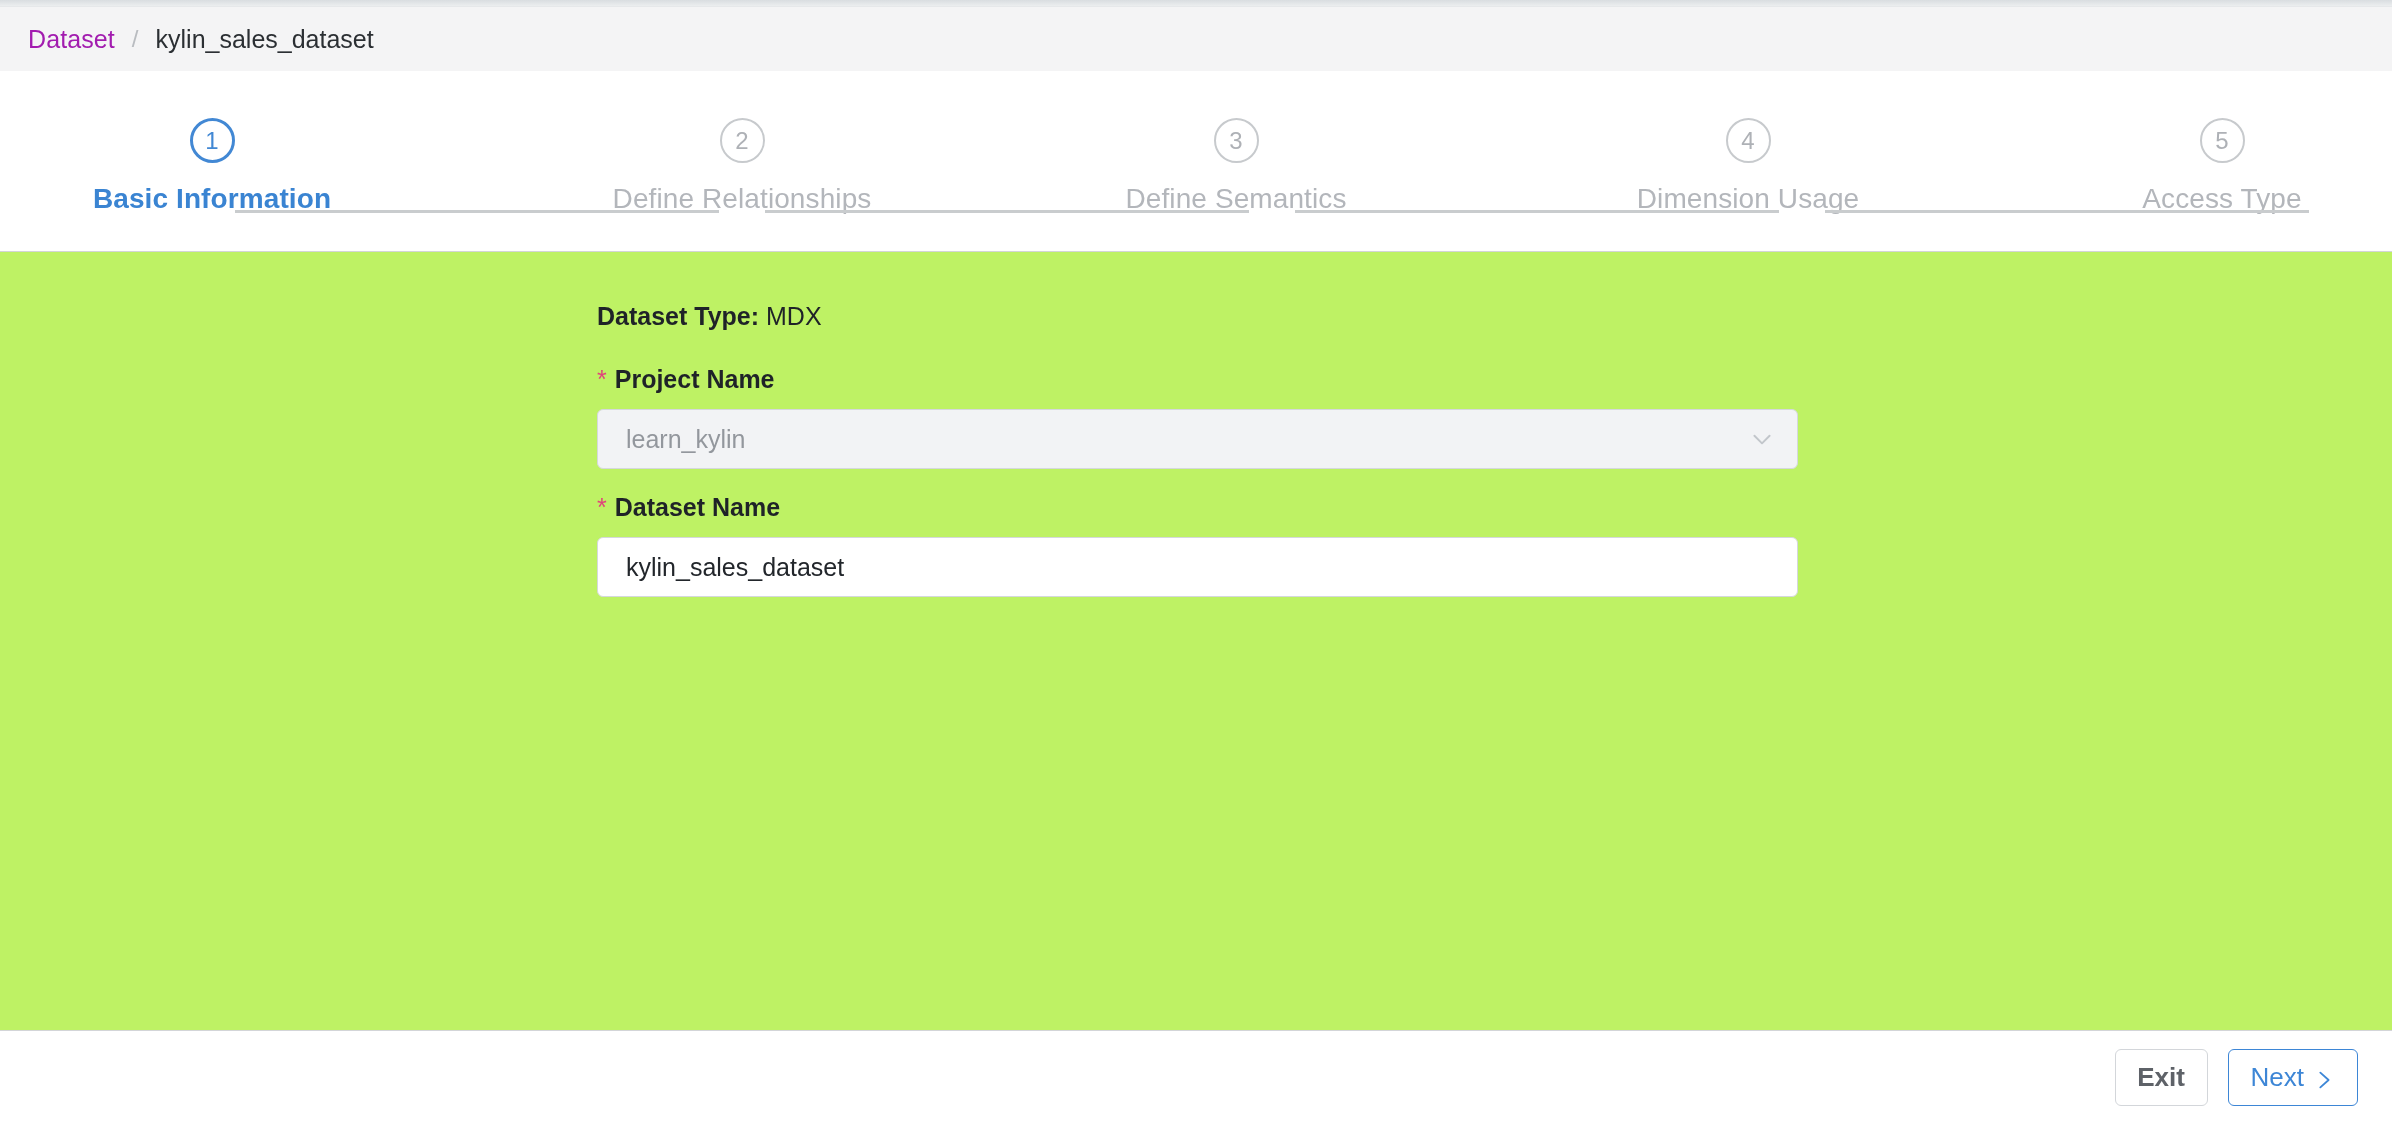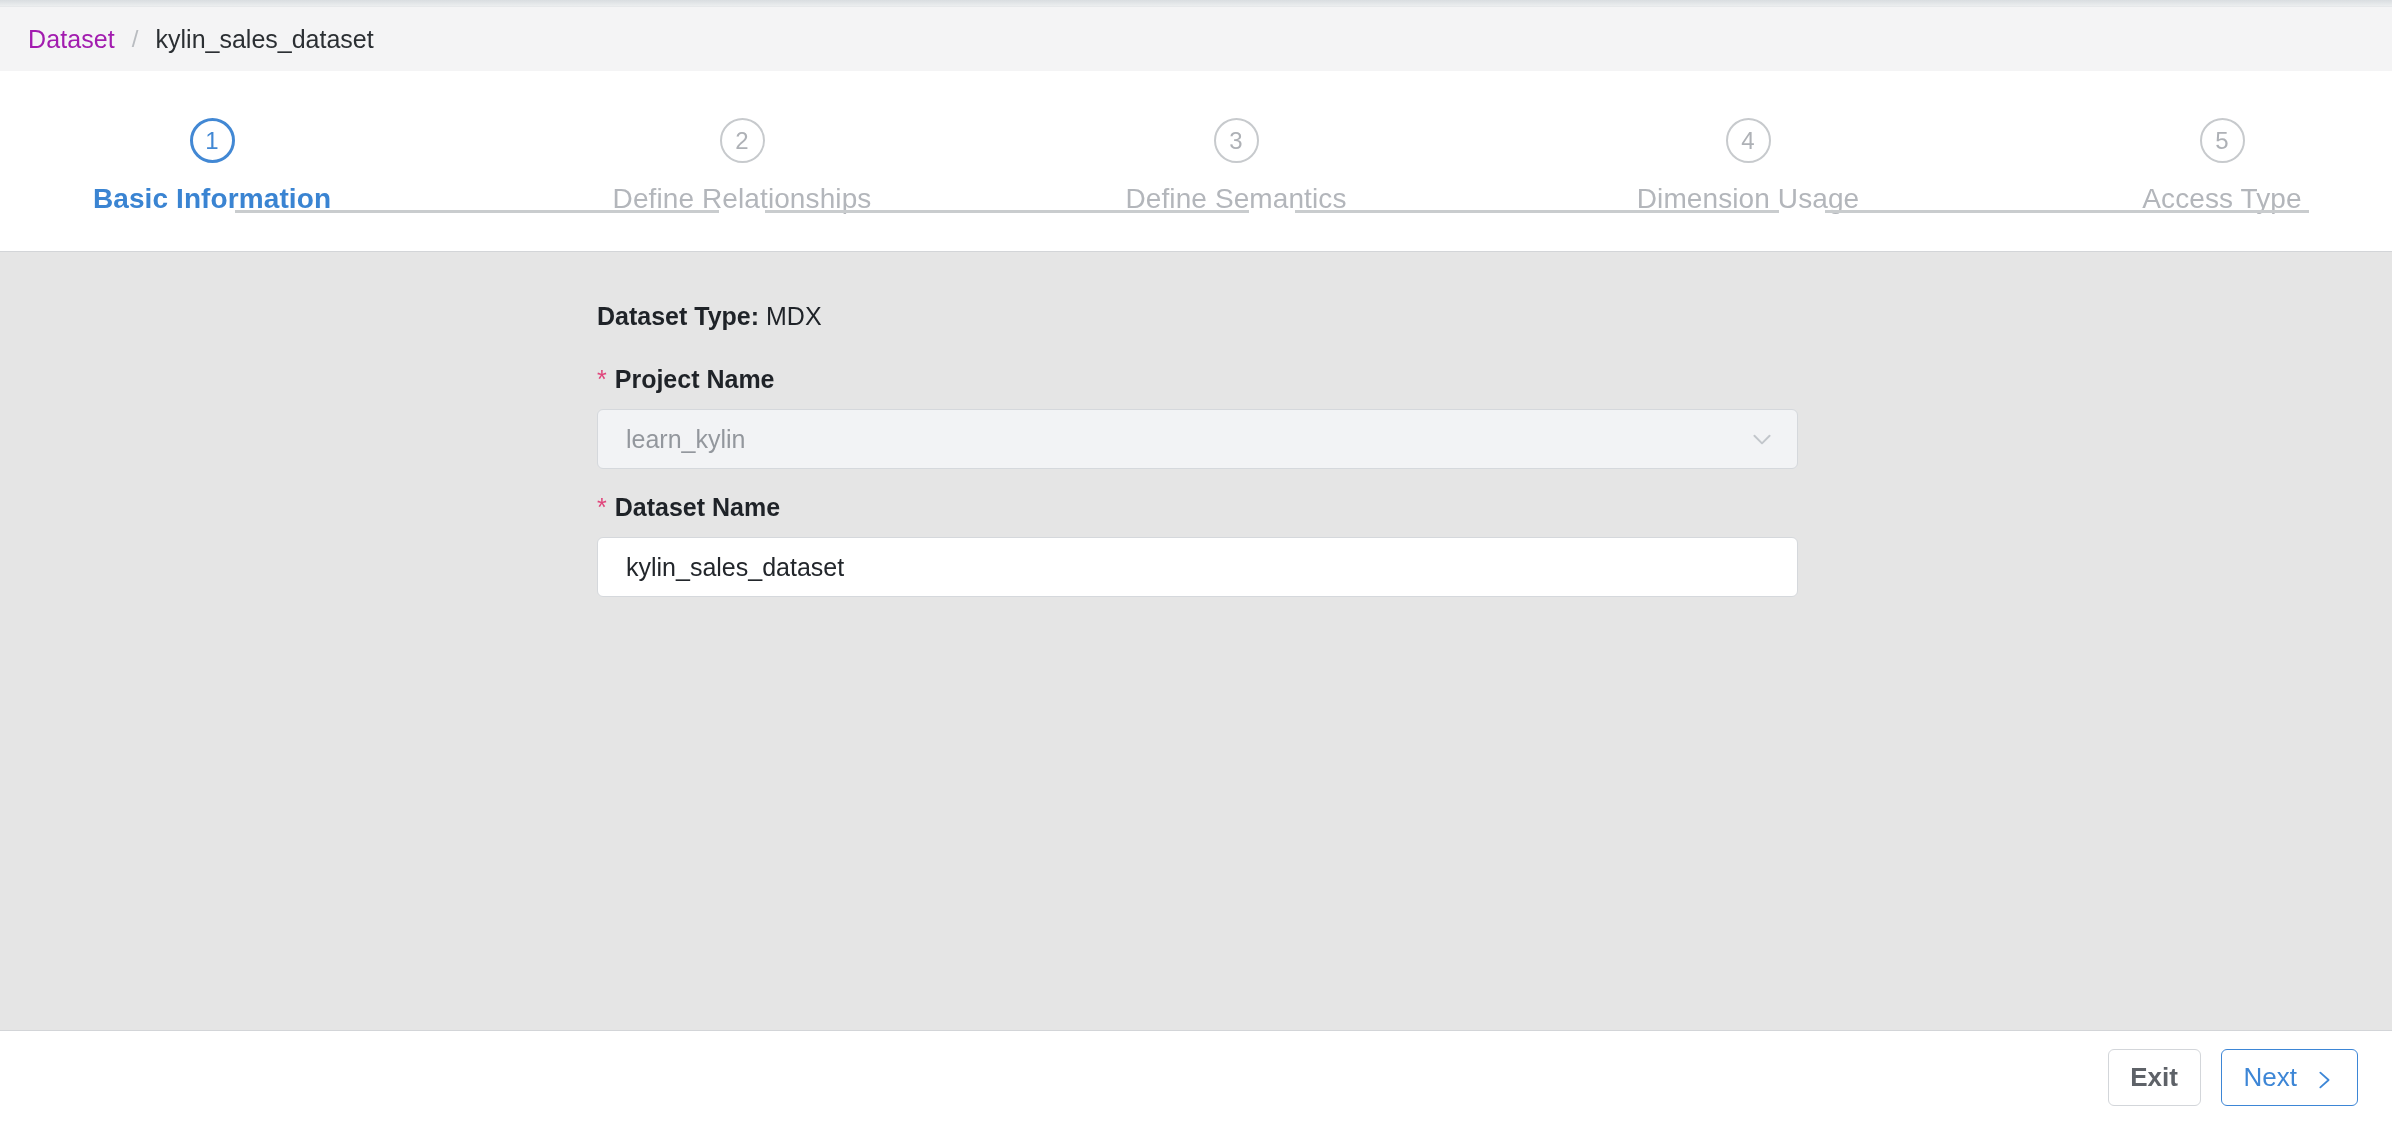--- a/index.html
+++ b/index.html
@@ -124,21 +124,21 @@
   }
   .divider-top { top: 251px; }
   .divider-bottom { top: 1030px; }
 
   
   .form-area {
     position: absolute;
     top: 252px; left: 0;
     width: 2392px;
     height: 778px;
-    background: #e5e5e5;
+    background: #bef264;
   }
   .dataset-type {
     position: absolute;
     top: 50px;
     left: 597px;
     font-size: 25px;
     color: #1f2328;
   }
   .dataset-type .dt-key { font-weight: bold; }
   .dataset-type .dt-val { font-weight: normal; }
@@ -222,21 +222,21 @@
     width: 93px;
     border: 1px solid #d3d6da;
     color: #5e6268;
     font-weight: bold;
   }
   .btn-next {
     min-width: 130px;
     padding: 0 22px;
     border: 1px solid #3d86d6;
     color: #3d86d6;
-    gap: 16px;
+    gap: 9px;
   }
   .chevron-right {
     width: 22px;
     height: 22px;
     display: inline-block;
   }
 </style>
 </head>
 <body>
 

